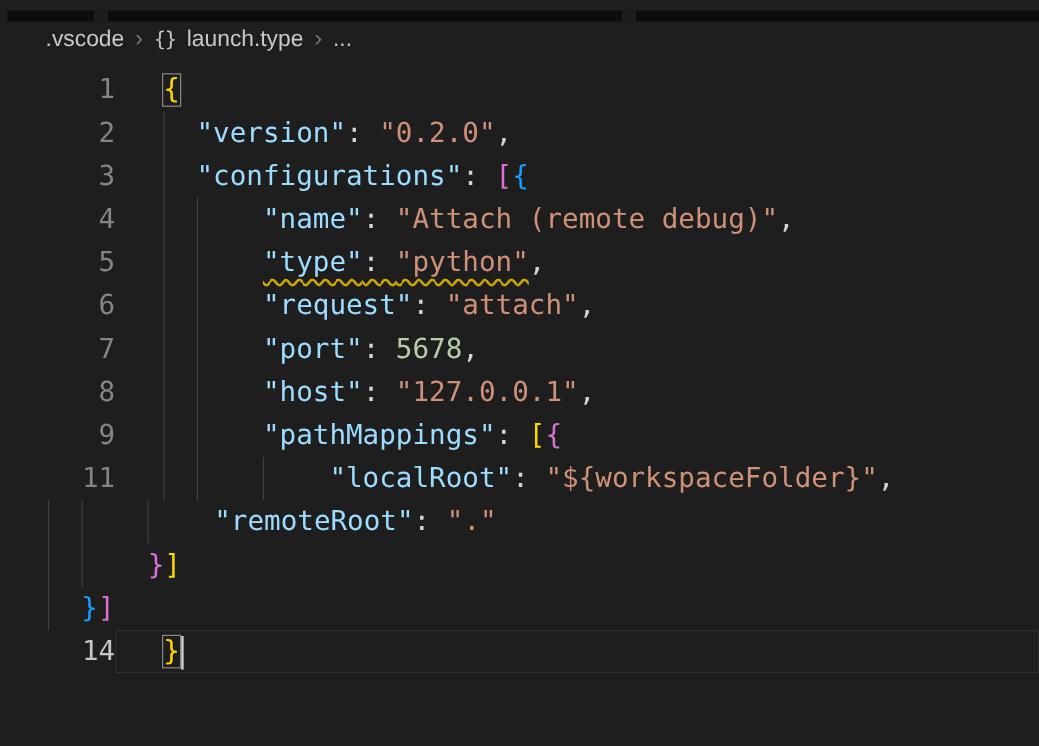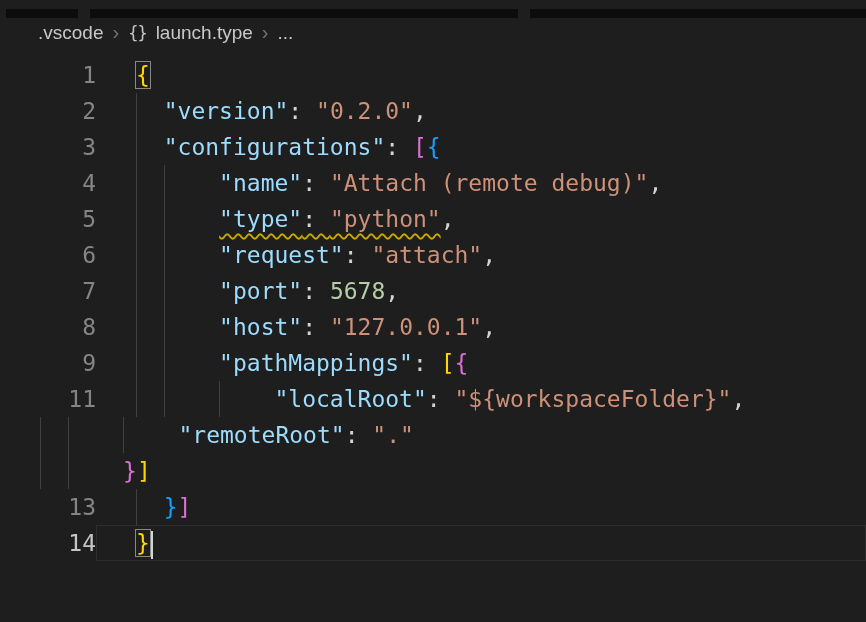--- a/index.html
+++ b/index.html
@@ -116,21 +116,20 @@
           <span class="ln">11</span>
           <span class="code-area"><span class="guide" style="left: calc(0ch + 40px);"></span><span class="guide" style="left: calc(2ch + 40px);"></span><span class="guide" style="left: calc(6ch + 40px);"></span>          <span class="tok-key">"localRoot"</span><span class="tok-pun">: </span><span class="tok-str">"${workspaceFolder}"</span><span class="tok-pun">,</span></span>
         </div>
         <div class="line">
           <span class="code-area"><span class="guide" style="left: calc(0ch + 40px);"></span><span class="guide" style="left: calc(2ch + 40px);"></span><span class="guide" style="left: calc(6ch + 40px);"></span>          <span class="tok-key">"remoteRoot"</span><span class="tok-pun">: </span><span class="tok-str">"."</span></span>
         </div>
         <div class="line">
           <span class="code-area"><span class="guide" style="left: calc(0ch + 40px);"></span><span class="guide" style="left: calc(2ch + 40px);"></span>      <span class="tok-b2">}</span><span class="tok-b1">]</span></span>
         </div>
         <div class="line">
-          <span class="ln">13</span>
           <span class="code-area"><span class="guide" style="left: calc(0ch + 40px);"></span>  <span class="tok-b3">}</span><span class="tok-b2">]</span></span>
         </div>
         <div class="line active">
           <span class="ln">14</span>
           <span class="code-area"><span class="tok-b1 match">}</span><span class="cursor"></span></span>
         </div>
       </div>
   </div>
 
 </div>

